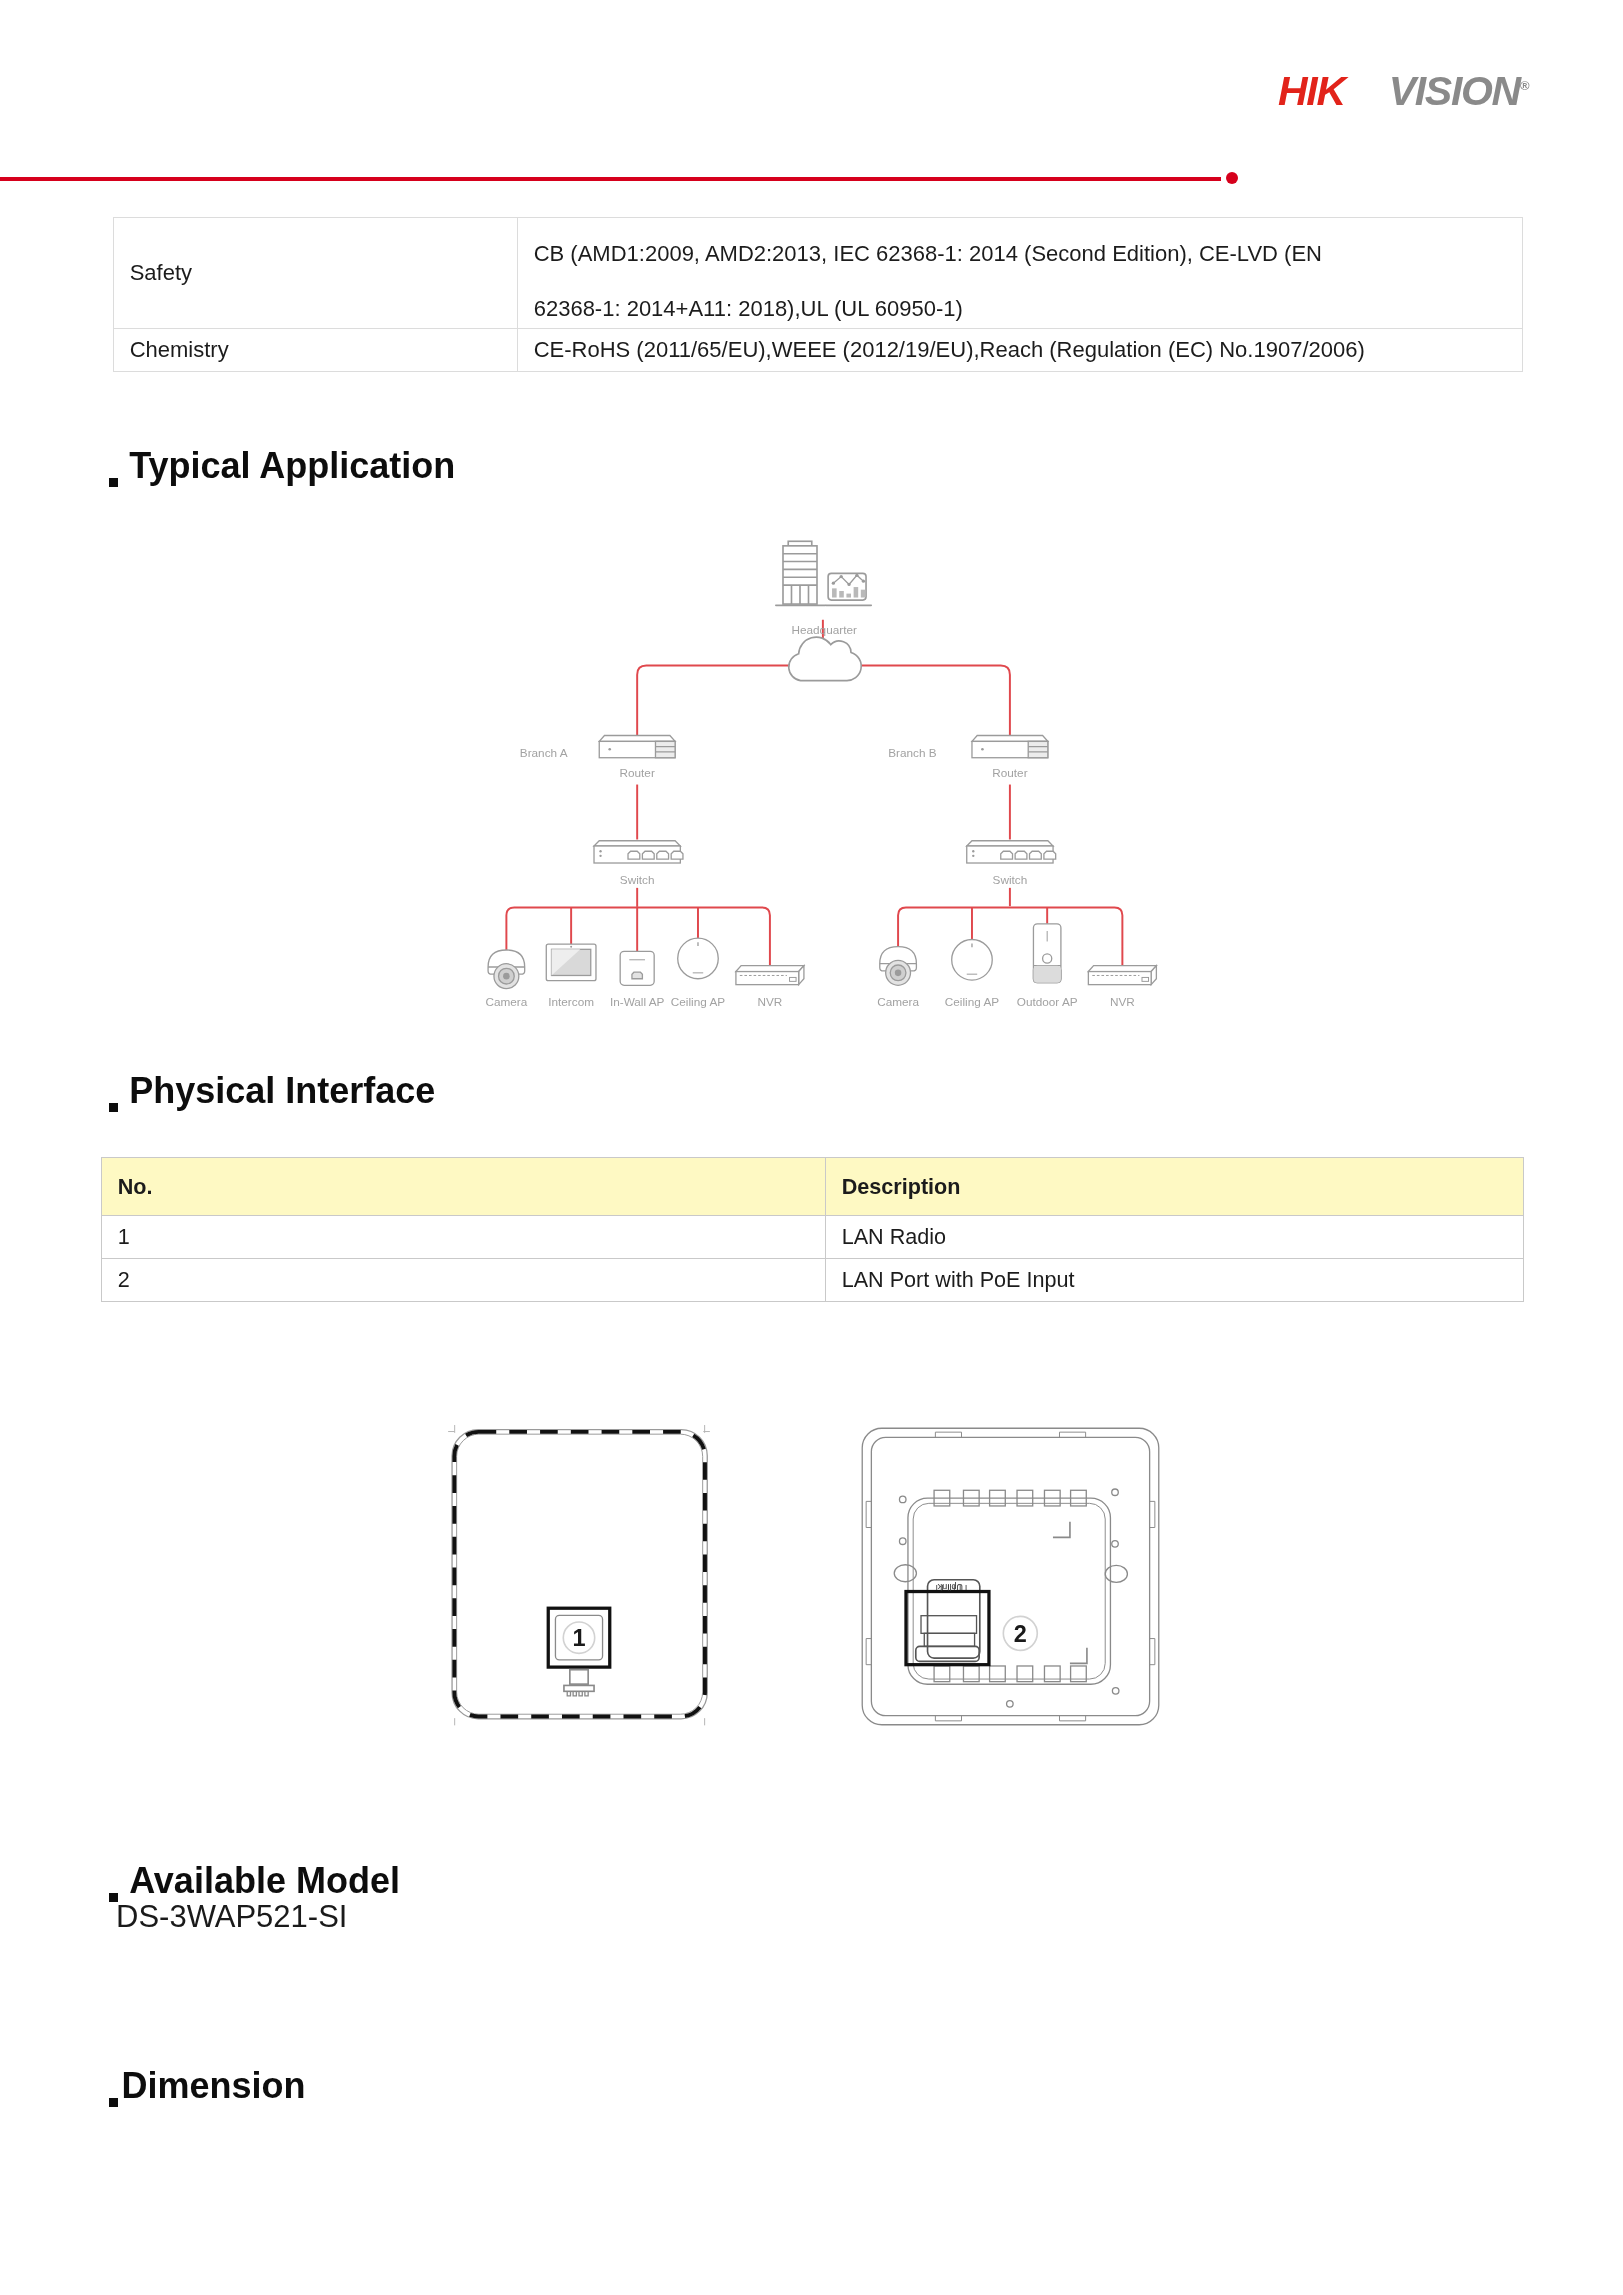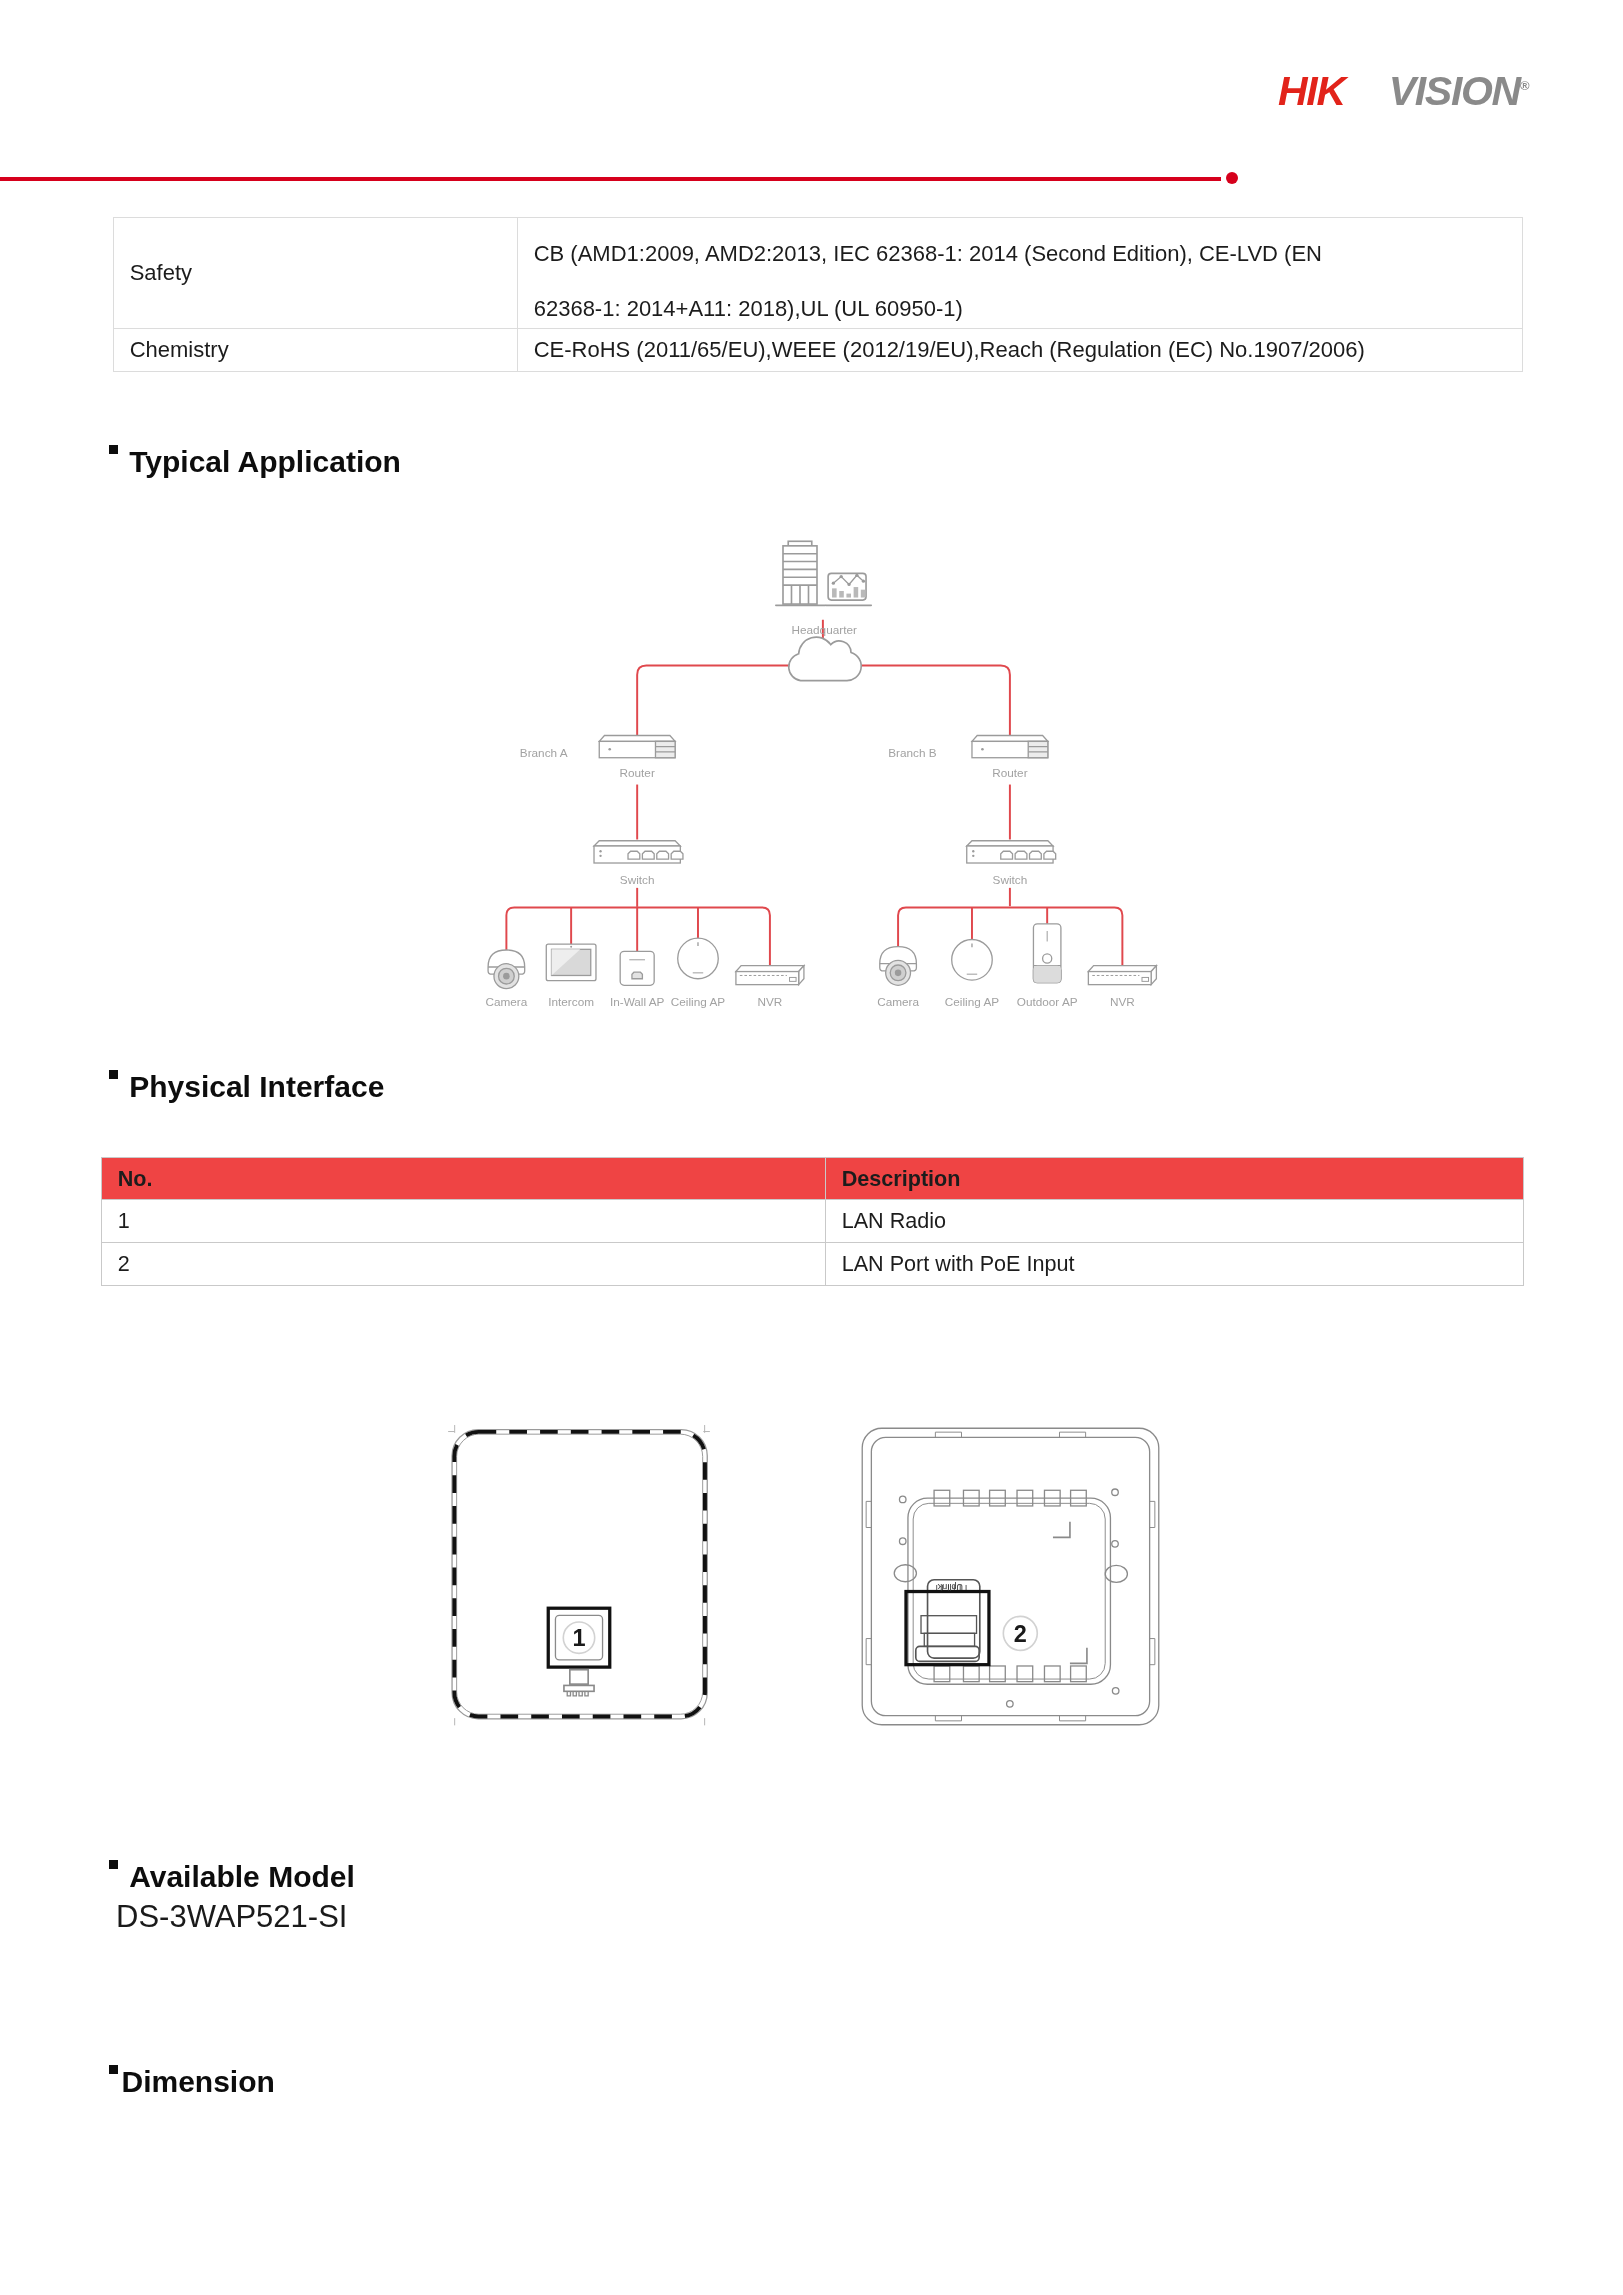--- a/index.html
+++ b/index.html
@@ -33,28 +33,28 @@
   .cert-table col.c1 { width:404px; }
   .cert-table tr.r-tall   { height:85px; }
   .cert-table tr.r-normal { height:43px; }
   .cert-table .vline { line-height:39px;margin-top:16px; }
   .if-table {
     position:absolute; left:101px; top:1157px; width:1423px;
     font-size:21.6px; border:1.3px solid #c9c9c9;
   }
   .if-table th, .if-table td { border:1.3px solid #c9c9c9; padding-left:15.7px;
     text-align:left; vertical-align:middle; font-weight:normal; }
-  .if-table thead tr { height:42px; background:#ef4444; }
+  .if-table thead tr { height:58px; background:#fef9c3; }
   .if-table thead th { font-weight:bold; }
   .if-table tbody tr { height:43px; }
   .if-table col.c1 { width:724px; }
   
   .section-h {
-    position:absolute; display:flex; align-items:flex-start;
-    font-size:30px; font-weight:bold; color:#0d0d0d; white-space:nowrap;
+    position:absolute; display:flex; align-items:flex-end;
+    font-size:36px; font-weight:bold; color:#0d0d0d; white-space:nowrap;
   }
   .section-h .bullet { width:9.2px; height:9.2px; background:#0d0d0d;
     display:inline-block; margin-right:11px; flex:0 0 auto; }
   .section-h.tight .bullet { margin-right:3.3px; }
   .h-typical   { left:109px; top:445px; }
   .h-physical  { left:109px; top:1070px; }
   .h-model     { left:109px; top:1860px; }
   .h-dimension { left:109px; top:2065px; }
   .model-text  { position:absolute; left:116px; top:1899px; font-size:31px; color:#1a1a1a; }
   

